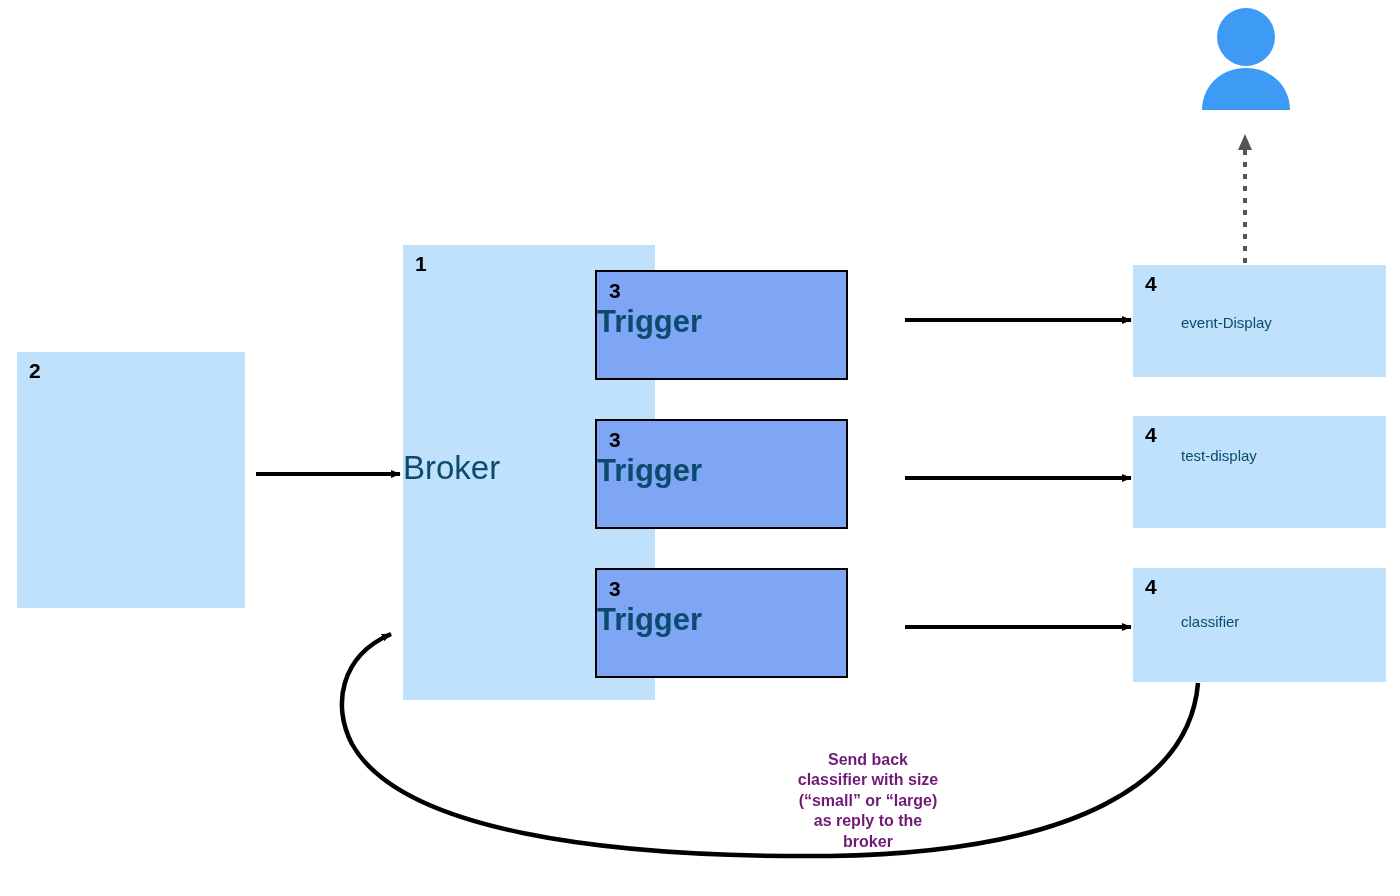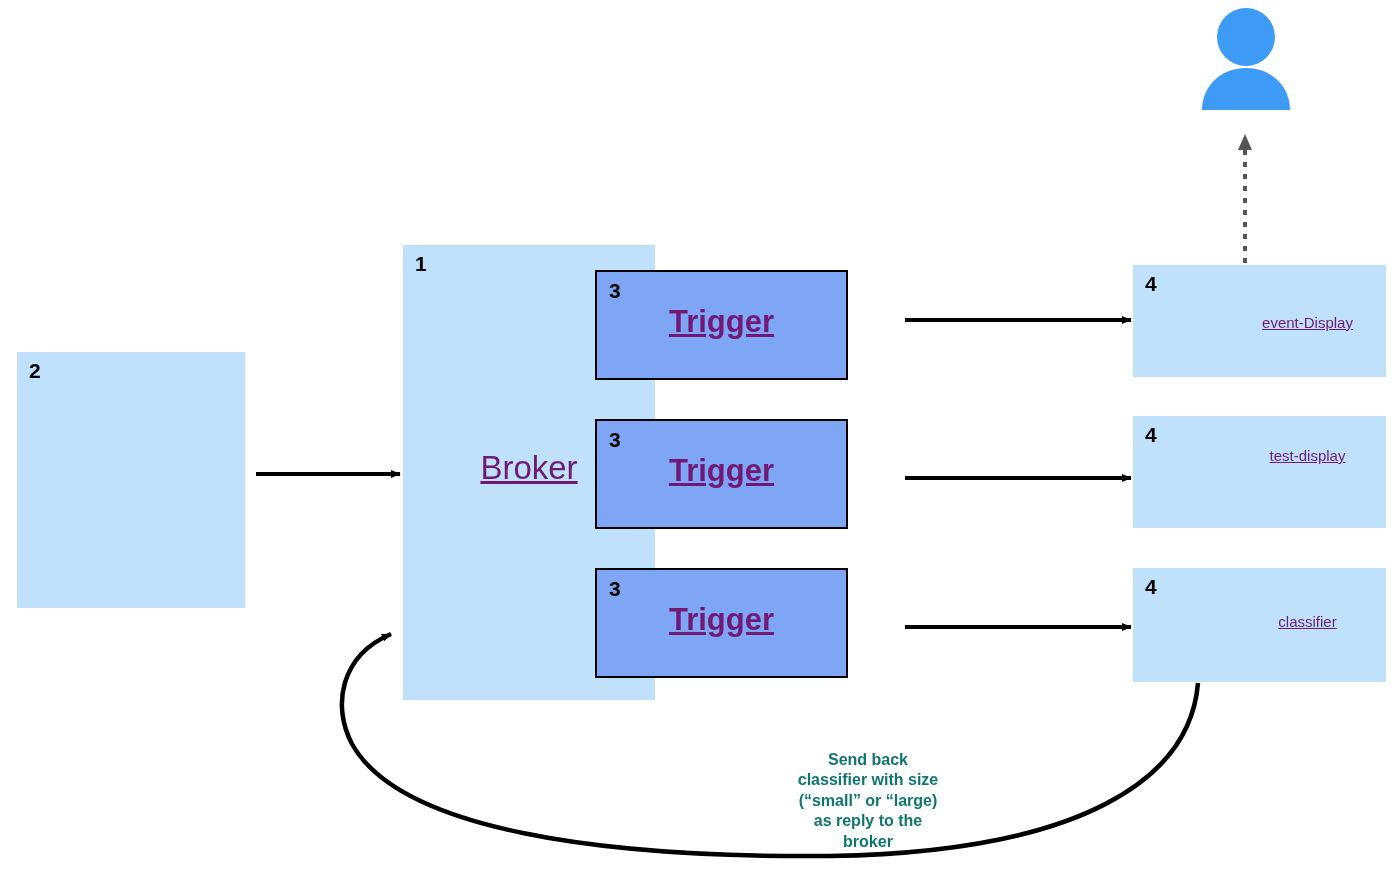--- a/index.html
+++ b/index.html
@@ -28,35 +28,33 @@
     left: 12px;
     font-size: 21px;
     font-weight: bold;
     color: #000000;
     line-height: 1;
   }
   .node-label {
     position: absolute;
     left: 0;
     width: 100%;
-    text-align: center;
-    color: #701a75;
+    color: #0c4a6e;
     line-height: 1.12;
-    text-decoration: underline;
   }
   .label-xl { font-size: 33px; font-weight: 400; }
   .label-lg { font-size: 31px; font-weight: bold; }
   .label-sm { font-size: 15px; font-weight: 400; margin-left: 48px; }
 
   .caption {
     position: absolute;
     text-align: center;
     font-size: 16px;
     font-weight: bold;
-    color: #0f766e;
+    color: #701a75;
     line-height: 1.28;
     white-space: pre-line;
   }
   svg.overlay {
     position: absolute;
     left: 0;
     top: 0;
     width: 1400px;
     height: 896px;
     pointer-events: none;

